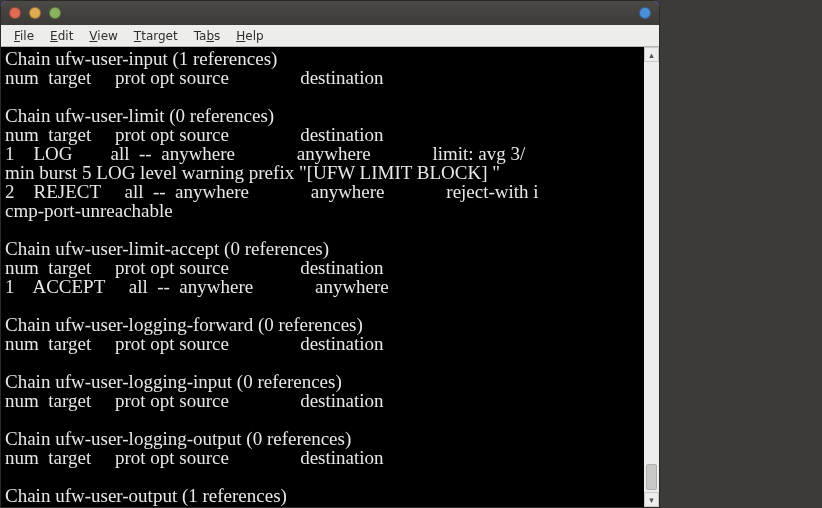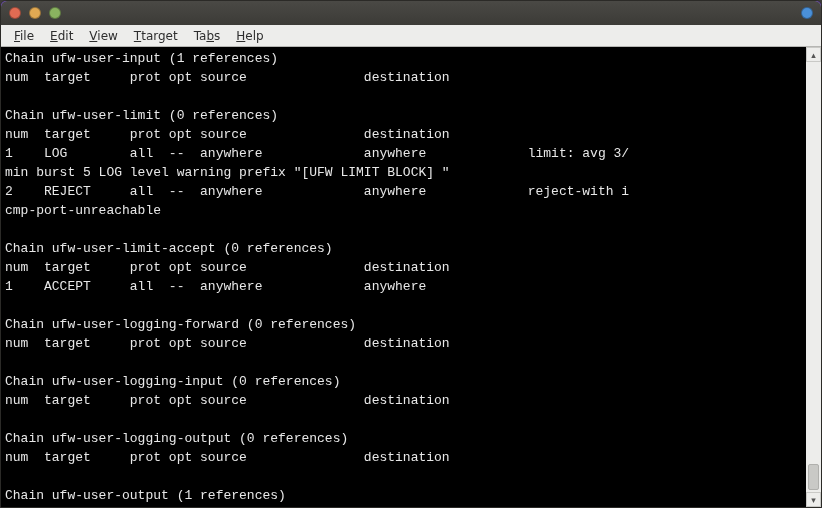--- a/index.html
+++ b/index.html
@@ -6,21 +6,21 @@
   body {
     margin: 0;
     padding: 0;
     width: 822px;
     height: 508px;
     font-family: "DejaVu Sans", "Liberation Sans", sans-serif;
     background: #3c3b37;
     overflow: hidden;
   }
   .window {
-    width: 822px;
+    width: 660px;
     height: 508px;
     background: #8b5cf6;
     border: 1px solid #2b2a27;
     border-radius: 6px 6px 0 0;
     display: flex;
     flex-direction: column;
     position: relative;
   }
   .titlebar {
     height: 24px;
@@ -71,22 +71,22 @@
   .terminal-wrap {
     flex: 1;
     display: flex;
     background: #000;
     position: relative;
   }
   .terminal {
     flex: 1;
     background: #000;
     color: #e8e8e8;
-    font-family: Liberation Mono, monospace;
-    font-size: 13px;
+    font-family: Liberation Serif, serif;
+    font-size: 19px;
     line-height: 19px;
     padding: 2px 4px 0 4px;
     white-space: pre;
     overflow: hidden;
   }
   .scrollbar {
     width: 15px;
     background: #ededeb;
     position: relative;
     display: flex;

